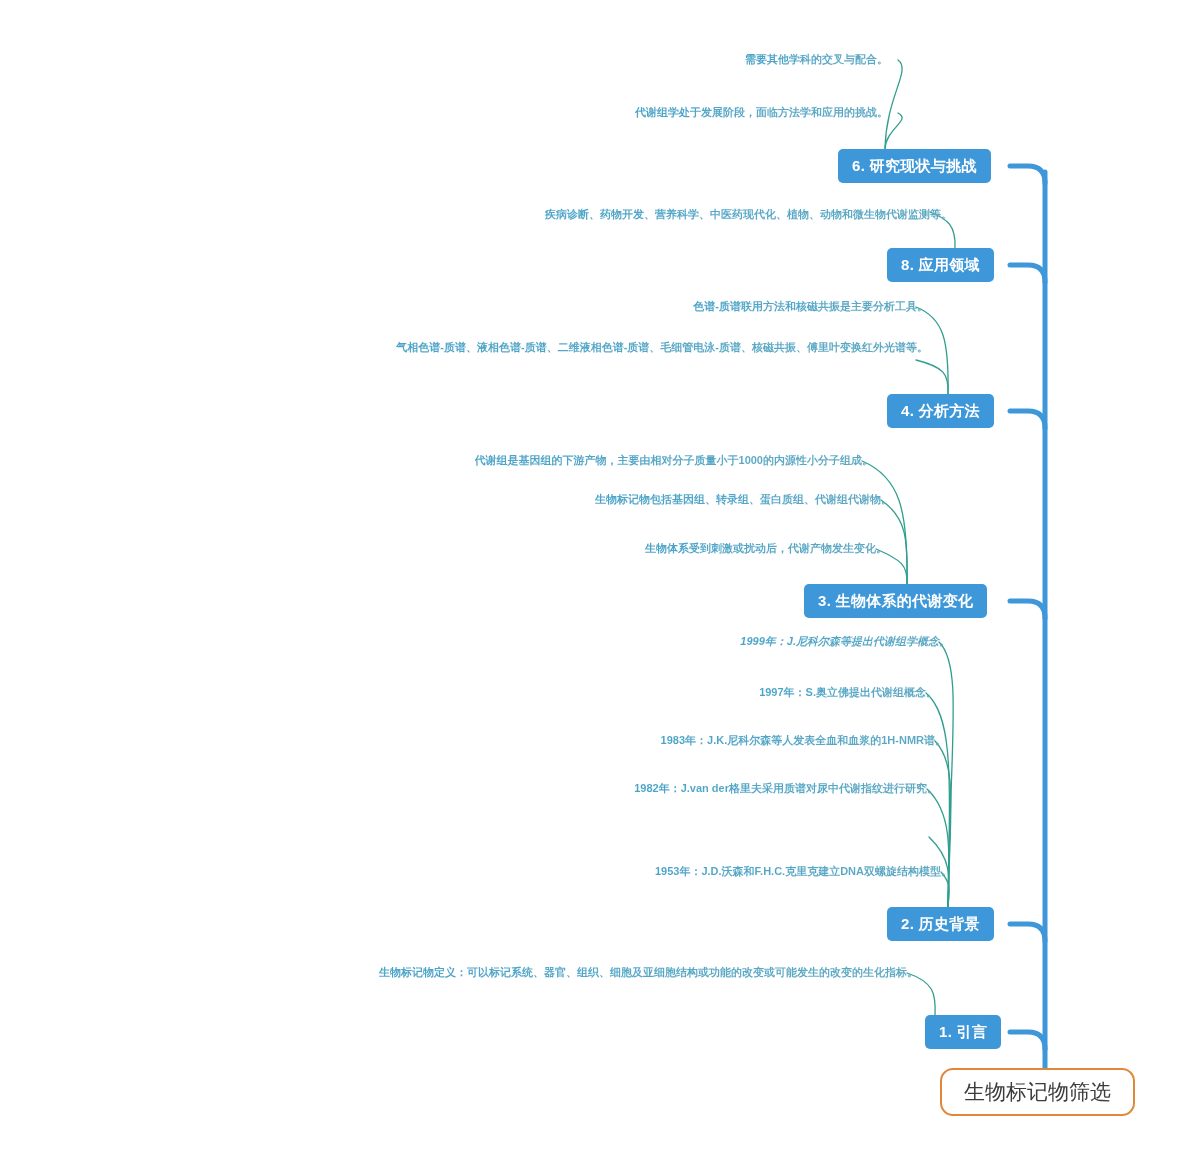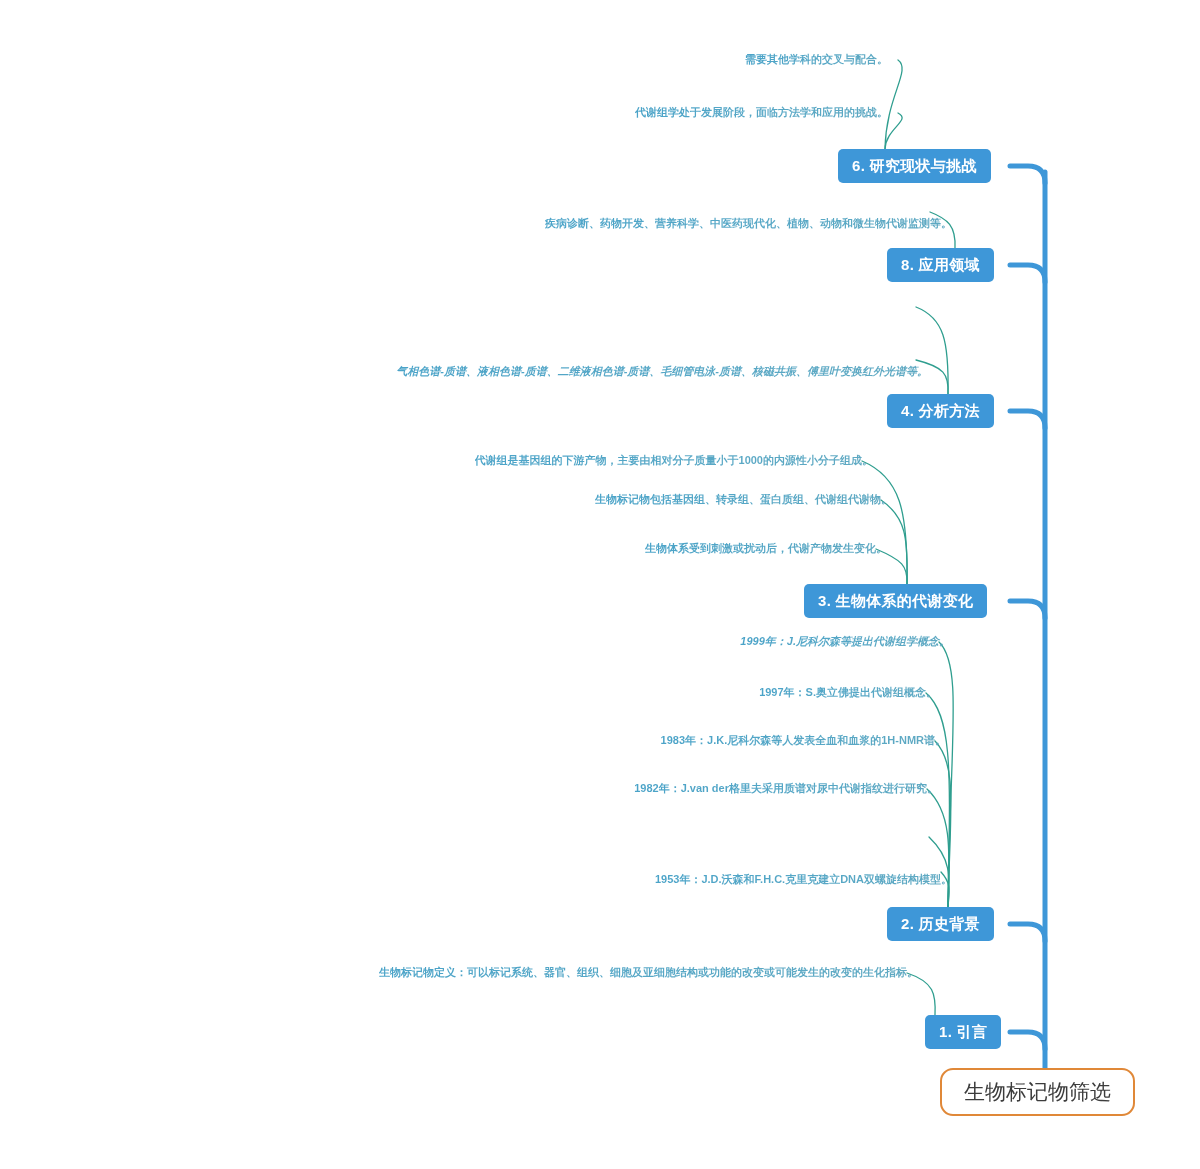--- a/index.html
+++ b/index.html
@@ -151,29 +151,30 @@
     <span>1. 引言</span>
   </div>
 
   <div id="root-node" style="left:940px; top:1068px;border-radius:13px;">
     <span>生物标记物筛选</span>
   </div>
 
   <div class="leaf" style="right:312px; top:52px;">需要其他学科的交叉与配合。</div>
   <div class="leaf" style="right:312px; top:105px;">代谢组学处于发展阶段，面临方法学和应用的挑战。</div>
 
-  <div class="leaf" style="right:248px; top:216px;">疾病诊断、药物开发、营养科学、中医药现代化、植物、动物和微生物代谢监测等。</div>
+  <div class="leaf" style="right:248px; top:207px;">疾病诊断、药物开发、营养科学、中医药现代化、植物、动物和微生物代谢监测等。</div>
 
-  <div class="leaf" style="right:272px; top:364px;font-style:italic;">气相色谱-质谱、液相色谱-质谱、二维液相色谱-质谱、毛细管电泳-质谱、核磁共振、傅里叶变换红外光谱等。</div>
+  <div class="leaf" style="right:272px; top:299px;">色谱-质谱联用方法和核磁共振是主要分析工具。</div>
+  <div class="leaf" style="right:272px; top:340px;">气相色谱-质谱、液相色谱-质谱、二维液相色谱-质谱、毛细管电泳-质谱、核磁共振、傅里叶变换红外光谱等。</div>
 
   <div class="leaf" style="right:327px; top:453px;">代谢组是基因组的下游产物，主要由相对分子质量小于1000的内源性小分子组成。</div>
   <div class="leaf" style="right:308px; top:492px;">生物标记物包括基因组、转录组、蛋白质组、代谢组代谢物。</div>
   <div class="leaf" style="right:313px; top:541px;">生物体系受到刺激或扰动后，代谢产物发生变化。</div>
 
   <div class="leaf" style="right:250px; top:634px;font-style:italic;">1999年：J.尼科尔森等提出代谢组学概念。</div>
   <div class="leaf" style="right:263px; top:685px;">1997年：S.奥立佛提出代谢组概念。</div>
   <div class="leaf" style="right:254px; top:733px;">1983年：J.K.尼科尔森等人发表全血和血浆的1H-NMR谱。</div>
   <div class="leaf" style="right:262px; top:781px;">1982年：J.van der格里夫采用质谱对尿中代谢指纹进行研究。</div>
-  <div class="leaf" style="right:248px; top:864px;margin-top:8px;">1953年：J.D.沃森和F.H.C.克里克建立DNA双螺旋结构模型。</div>
+  <div class="leaf" style="right:248px; top:864px;">1953年：J.D.沃森和F.H.C.克里克建立DNA双螺旋结构模型。</div>
 
   <div class="leaf" style="right:282px; top:965px;">生物标记物定义：可以标记系统、器官、组织、细胞及亚细胞结构或功能的改变或可能发生的改变的生化指标。</div>
 
 </div>
 
 </body></html>

